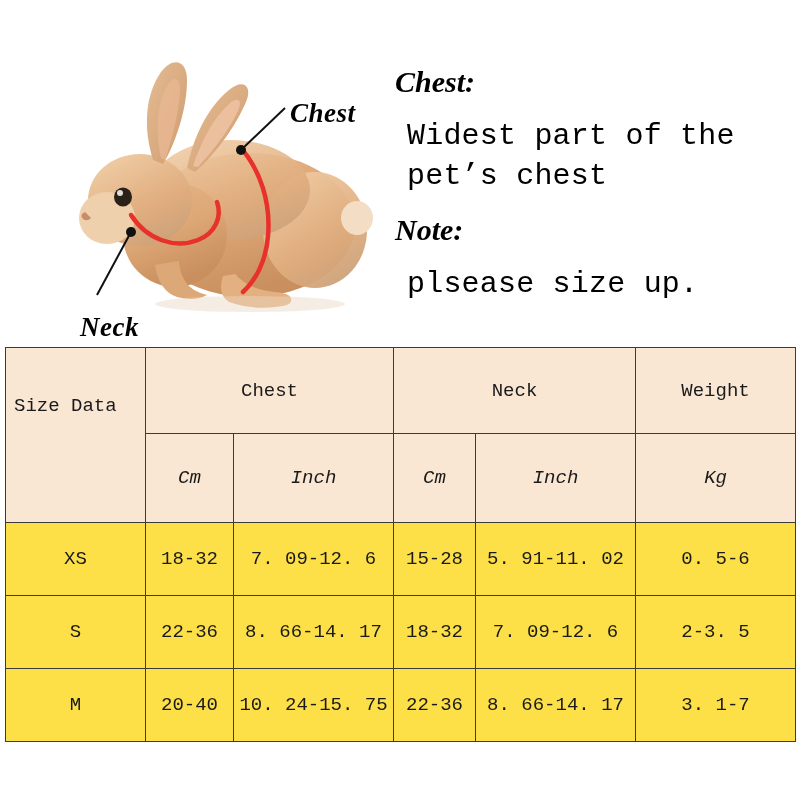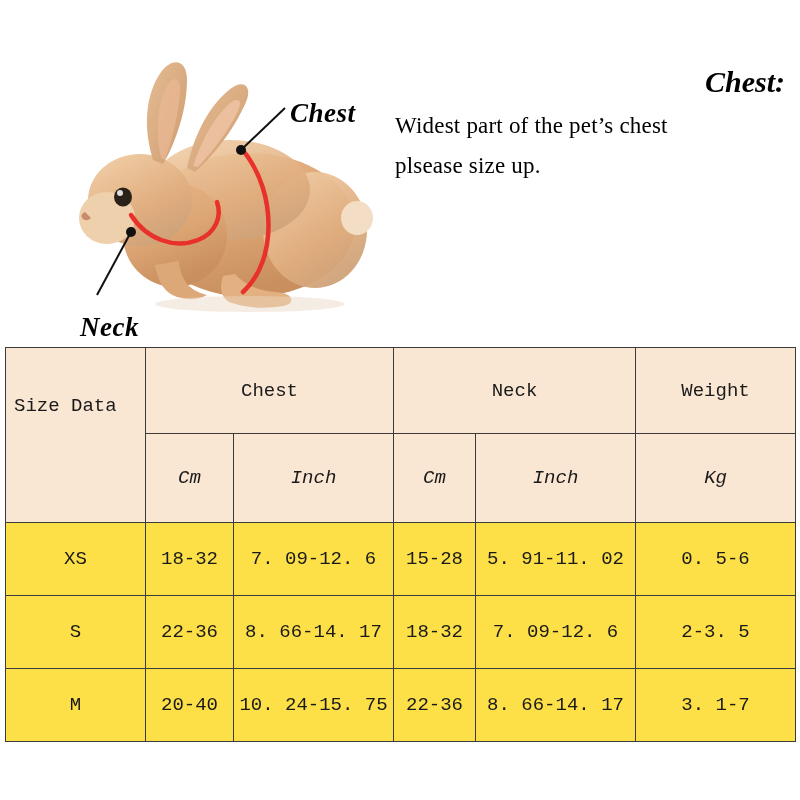--- a/index.html
+++ b/index.html
@@ -69,27 +69,26 @@
     top: 60px;
     width: 390px;
   }
   .heading {
     font-family: "Liberation Serif", serif;
     font-weight: bold;
     font-style: italic;
     font-size: 30px;
     line-height: 44px;
     margin: 0 0 2px 0;
-    text-align: right;
   }
   .body-line {
-    font-family: Liberation Serif, serif;
-    font-size: 23px;
+    font-family: Liberation Mono, monospace;
+    font-size: 30px;
     line-height: 40px;
-    margin: 0;
+    margin: 12px;
     letter-spacing: 0.2px;
   }
   .note-heading {
     margin-top: 6px;
   }
 
   
   .size-table {
     position: absolute;
     left: 5px;
@@ -220,20 +219,21 @@
       <line x1="96" y1="192" x2="62" y2="255" stroke="#111111" stroke-width="2"></line>
     </svg>
 
     <div class="label-chest">Chest</div>
     <div class="label-neck">Neck</div>
   </div>
 
   <div class="text-block">
     <p class="heading">Chest:</p>
     <p class="body-line">Widest part of the pet’s chest</p>
+    <p class="heading note-heading">Note:</p>
     <p class="body-line">plsease size up.</p>
   </div>
 </div>
 
 <table class="size-table">
   <colgroup>
     <col style="width:140px">
     <col style="width:88px">
     <col style="width:160px">
     <col style="width:82px">

